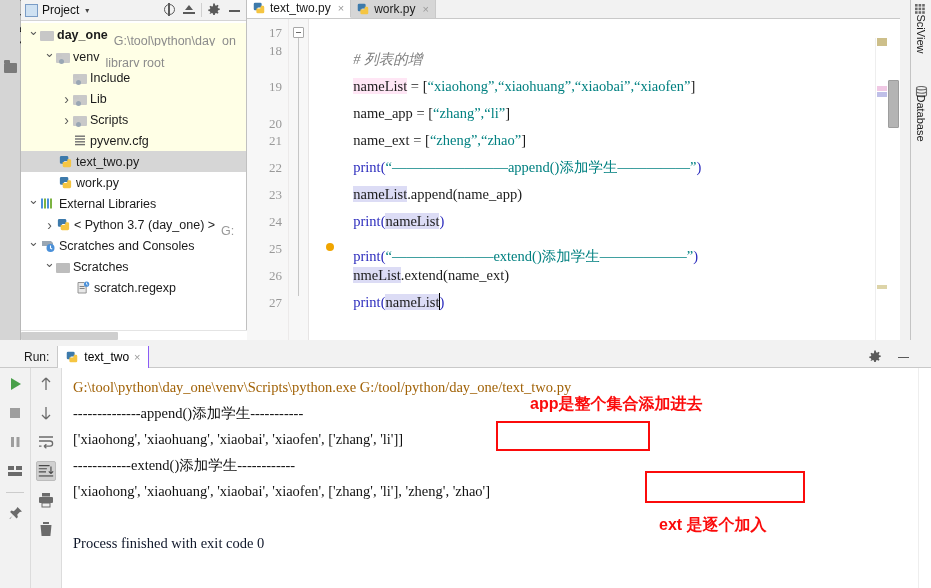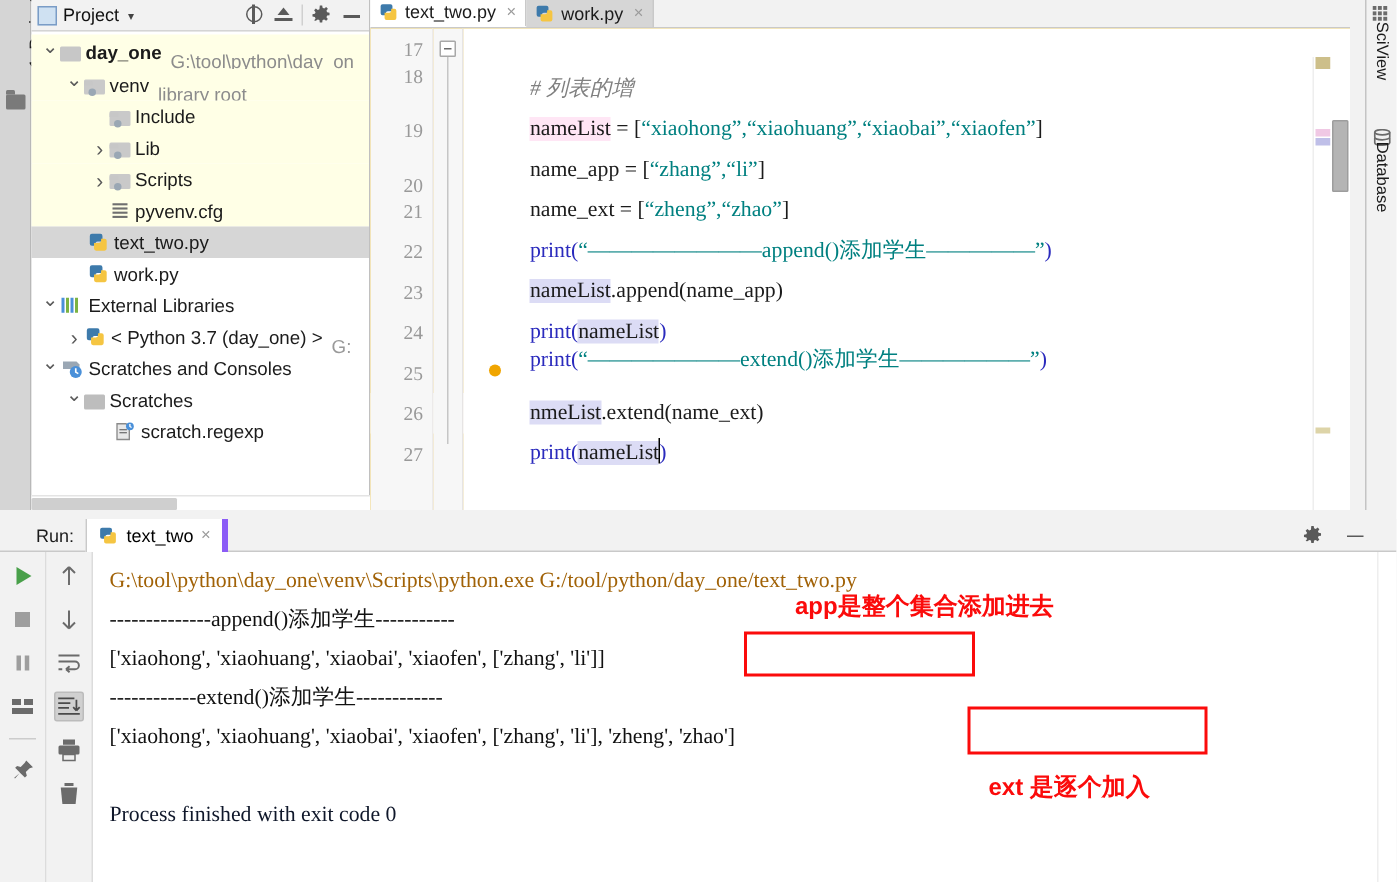--- a/index.html
+++ b/index.html
@@ -128,21 +128,21 @@
     border-bottom:1px solid #c9c9c9;
   }
   .etab {
     display:flex; align-items:center; gap:4px; height:19px; padding:0 6px 0 5px;
     font-size:12px; color:#1b1b1b; border-right:1px solid #c9c9c9; cursor:pointer;
   }
   .etab.active { background:#ffffff; border-bottom:1px solid #ffffff; }
   .etab.inactive { background:#d6d6d6; }
   .etab .x { color:#9a9a9a; font-size:11px; margin-left:3px; }
 
-  .code-area { position:relative; height:321px; background:#eab308; display:flex; }
+  .code-area { position:relative; height:321px; background:#0369a1; display:flex; }
   .gutter {
     width: 42px; background:#f7f7f7; position:relative; flex:none;
     border-right:1px solid #eceaea;
   }
   .fold-col { width:20px; background:#f7f7f7; flex:none; position:relative; border-right:1px solid #e6e4e4;}
   .code-col { flex:1; position:relative; background:#fff; overflow:hidden;}
 
   .ln {
     position:absolute; right:6px; font-size:13px; color:#999;
     font-family:"Liberation Serif", serif; line-height:27px; height:27px;
@@ -203,21 +203,21 @@
   .run-panel {
     position:absolute; left:0; top:346px; width:931px; height:242px; background:#f2f2f2;
   }
   .run-head {
     height:22px; display:flex; align-items:center; border-bottom:1px solid #c9c9c9;
     background:#f2f2f2;
   }
   .run-label { padding:0 8px 0 24px; font-size:12px; color:#1b1b1b; }
   .run-tab {
     display:flex; align-items:center; gap:5px; height:22px; padding:0 7px;
-    background:#ffffff; font-size:12px; border-left:1px solid #c9c9c9; border-right:4px solid #8b5cf6;
+    background:#ffffff; font-size:12px; border-left:1px solid #c9c9c9; border-right:1px solid #8b5cf6;
   }
   .run-tab .x { color:#9a9a9a; font-size:11px; }
   .run-head .sp { flex:1; }
 
   .run-body { display:flex; height:220px; }
   .run-tools-a {
     width:31px; background:#f2f2f2; border-right:1px solid #dcdcdc;
     display:flex; flex-direction:column; align-items:center; padding-top:6px; gap:9px;
   }
   .run-tools-b {
@@ -482,21 +482,21 @@
         </div>
         <div class="codeline" style="top:108px">
           <span class="fnc">print(</span><span class="str">“————————append()添加学生—————”</span><span class="fnc">)</span>
         </div>
         <div class="codeline" style="top:135px">
           <span class="hl-blue">nameList</span><span>.append(name_app)</span>
         </div>
         <div class="codeline" style="top:162px">
           <span class="fnc">print(</span><span class="hl-blue">nameList</span><span class="fnc">)</span>
         </div>
-        <div class="codeline" style="top:181px">
+        <div class="codeline" style="top:197px">
           <span class="fnc">print(</span><span class="str">“———————extend()添加学生——————”</span><span class="fnc">)</span>
         </div>
         <div class="codeline" style="top:216px">
           <span class="hl-blue"><span>n</span><span>meList</span></span><span>.extend(name_ext)</span>
           <span style="position:absolute;left:9px;top:8px;width:8px;height:8px;border-radius:50%;background:#f0a500;"></span>
         </div>
         <div class="codeline" style="top:243px">
           <span class="fnc">print(</span><span class="hl-blue">nameList</span><span class="caret-bar"></span><span class="fnc">)</span>
         </div>
       </div>

